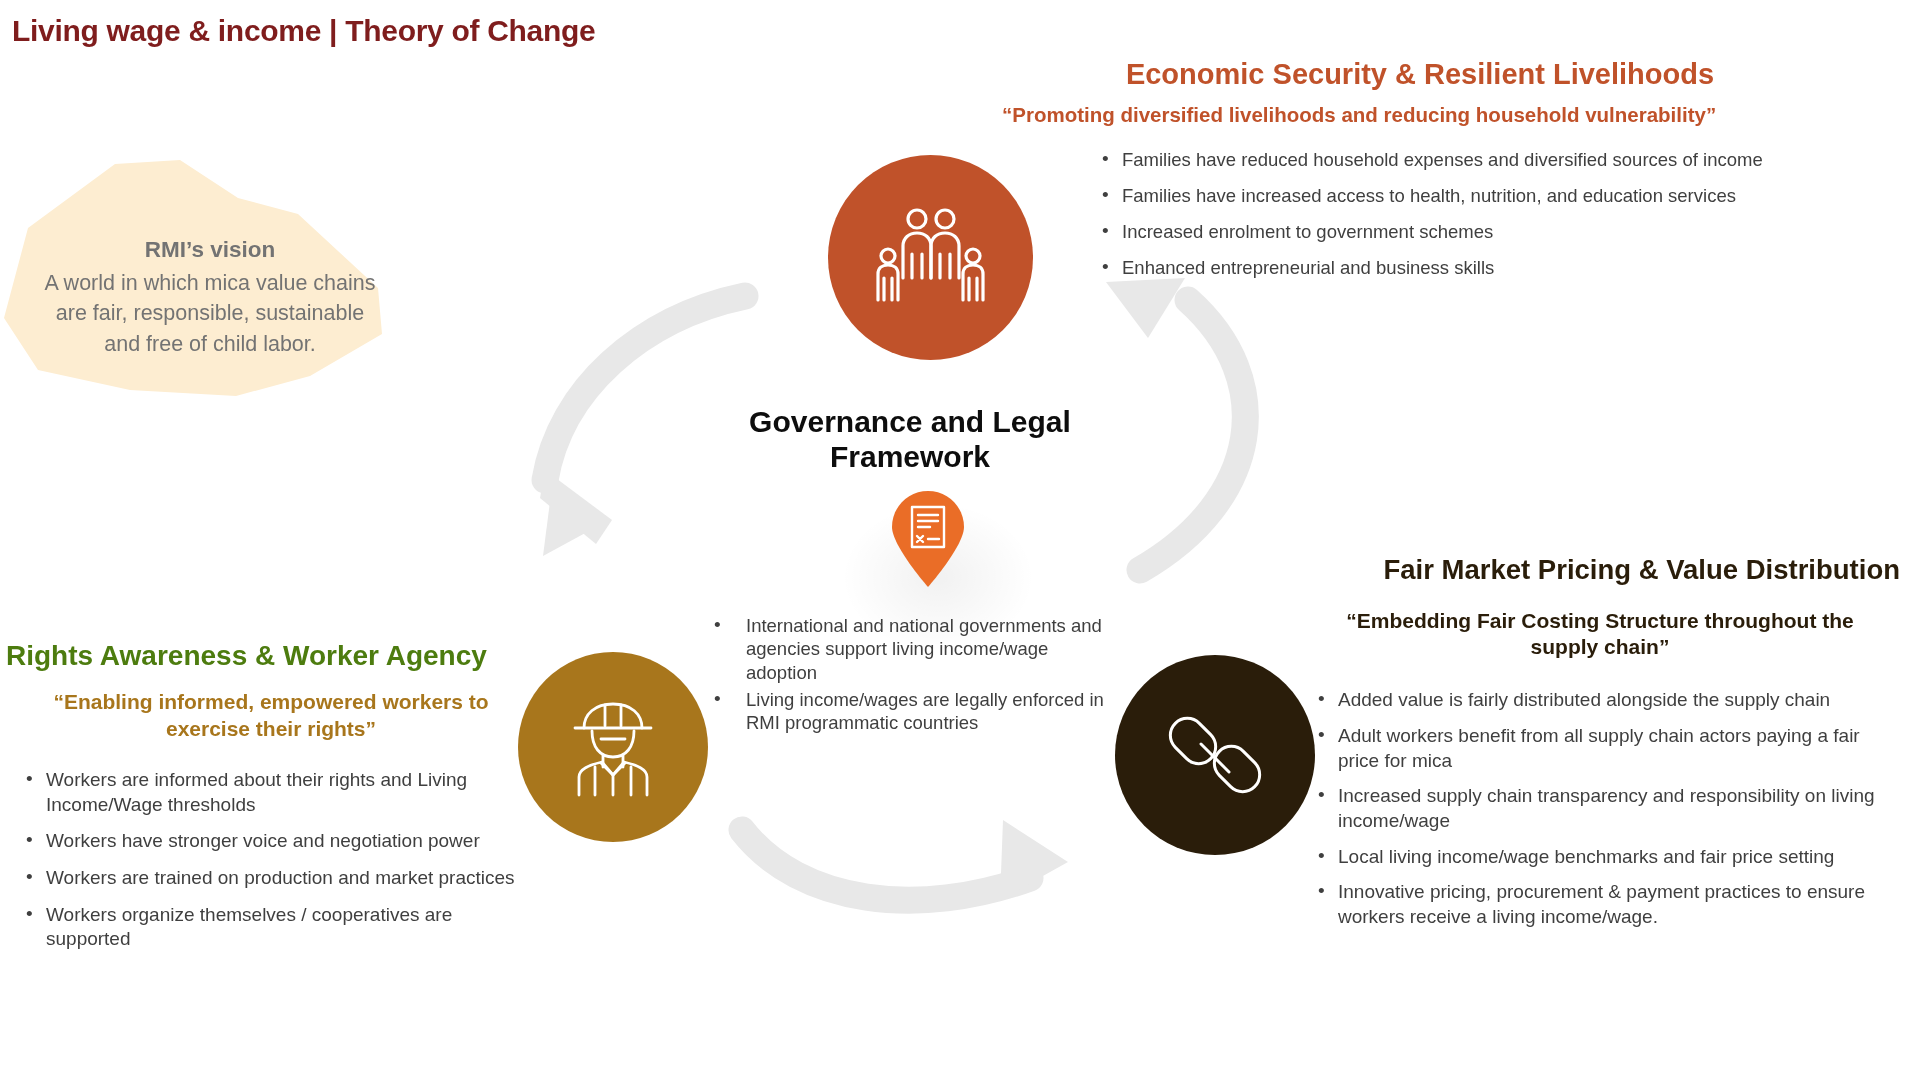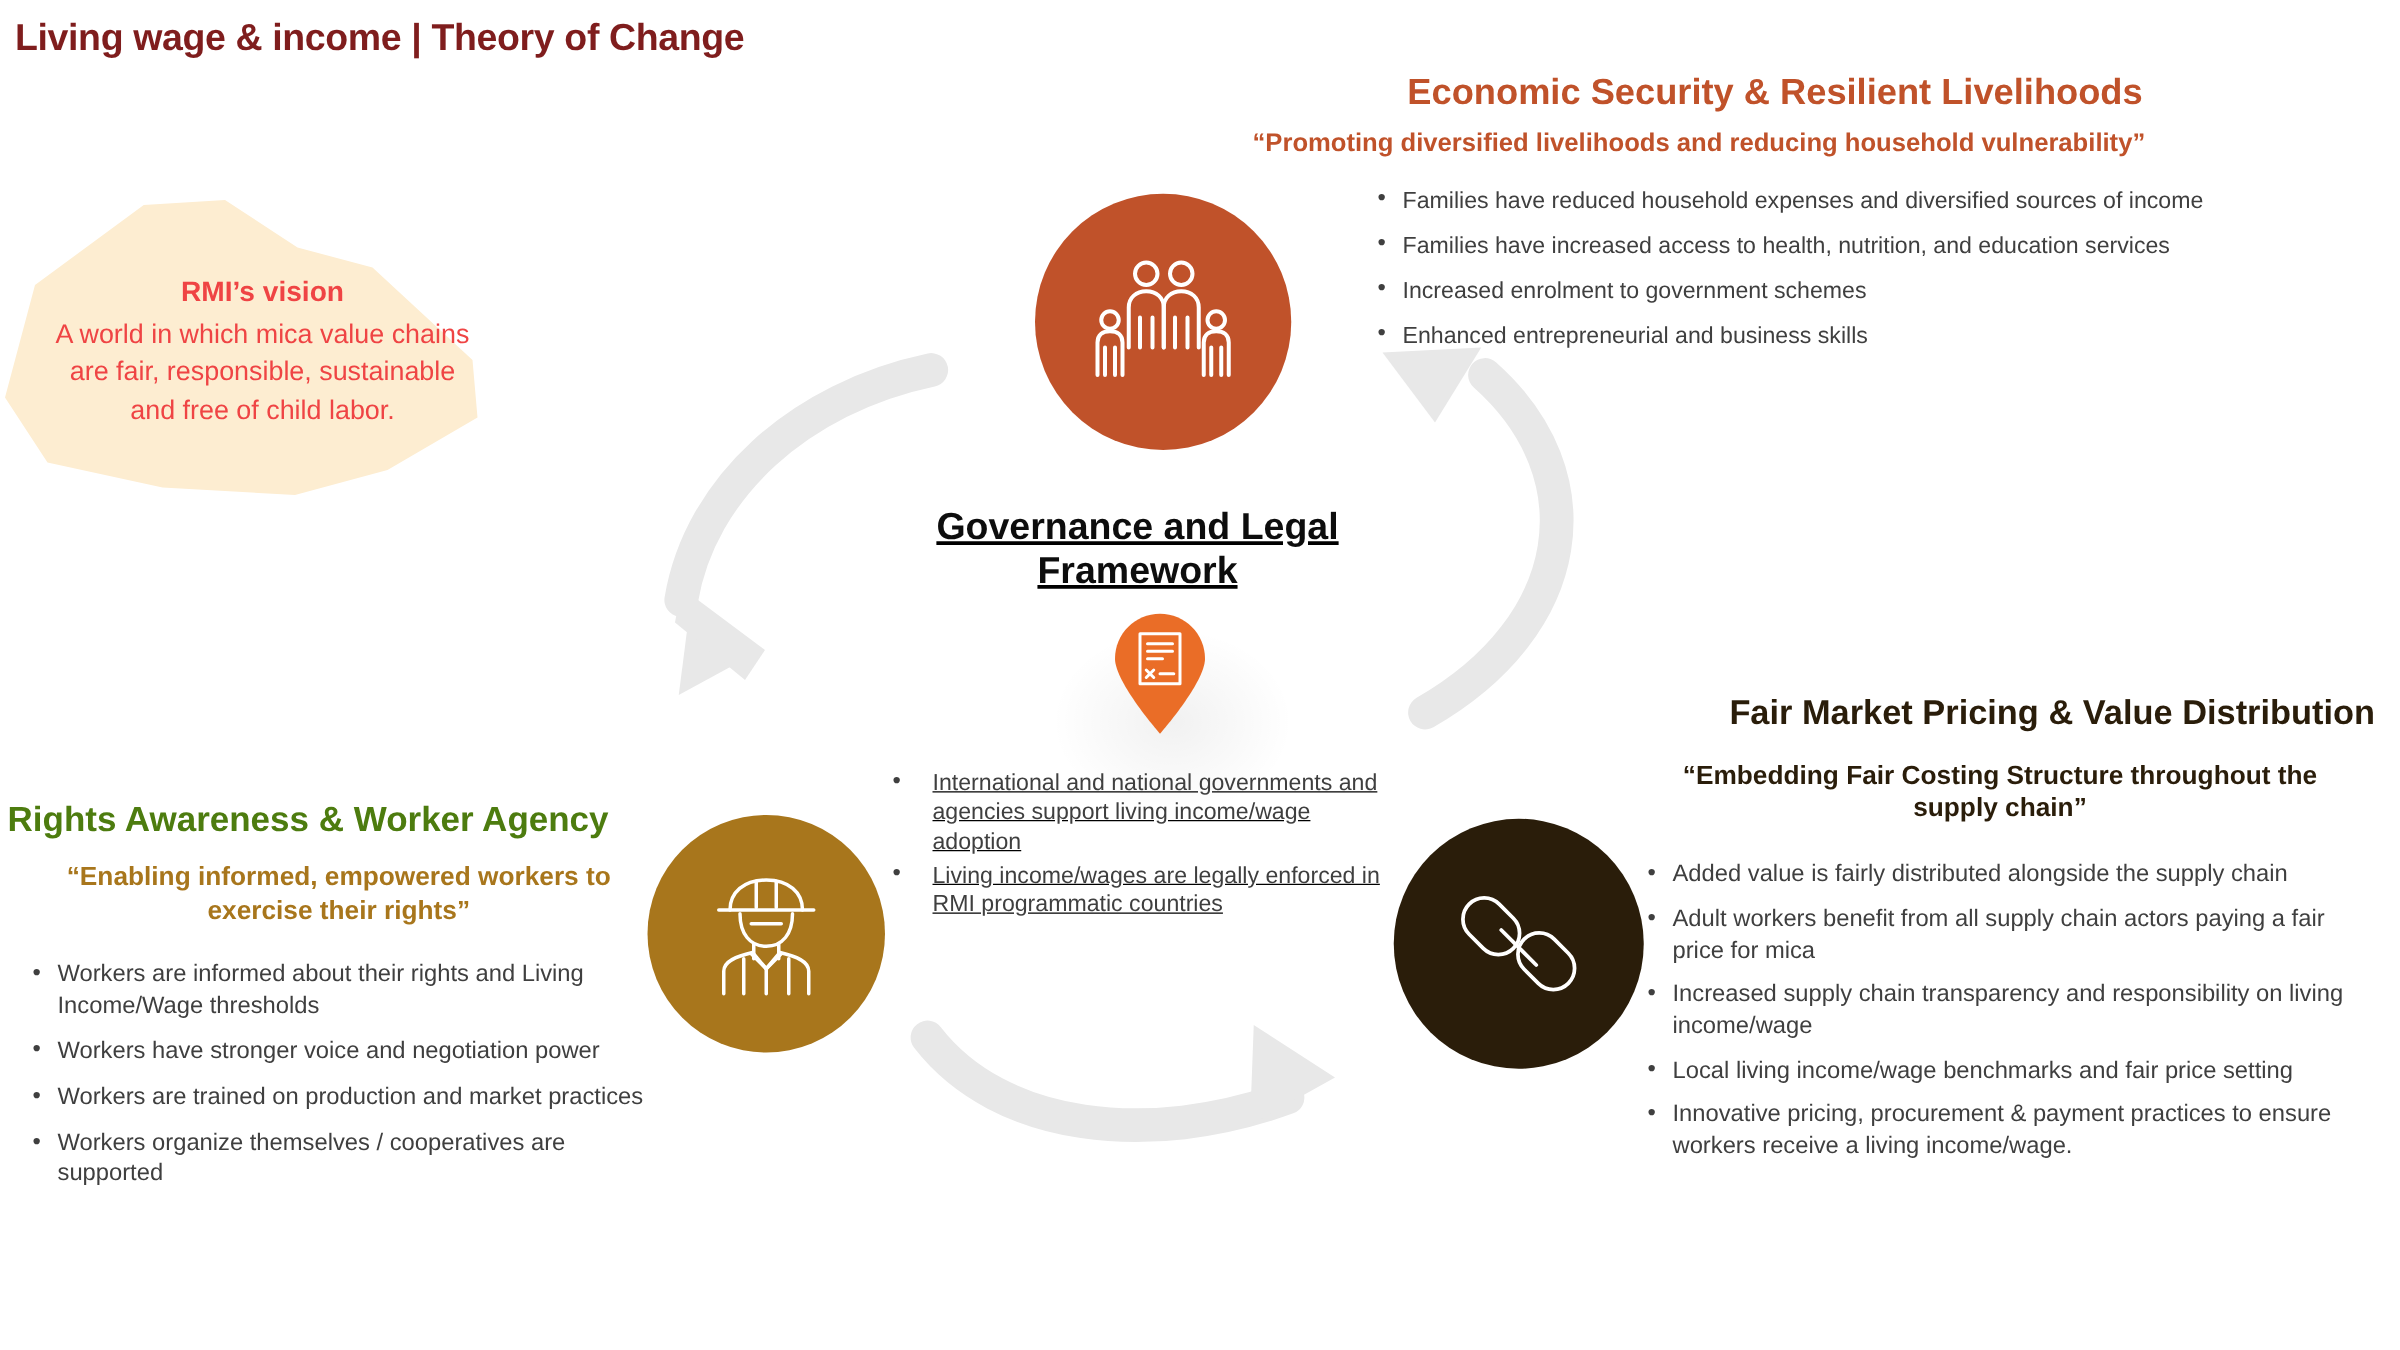--- a/index.html
+++ b/index.html
@@ -15,22 +15,22 @@
   
   #page-title{
     position:absolute;left:12px;top:14px;
     font-size:30px;font-weight:700;color:#7f1d1d;letter-spacing:-.3px;
     white-space:nowrap;
   }
 
   
   #vision-blob{position:absolute;left:-20px;top:140px;width:440px;height:260px;}
   #vision-text{
-    position:absolute;left:0px;top:218px;width:420px;
-    text-align:center;color:#ef4444;font-size:21.5px;line-height:1.42;
+    position:absolute;left:0px;top:234px;width:420px;
+    text-align:center;color:#737373;font-size:21.5px;line-height:1.42;
     font-weight:400;
   }
   #vision-text .vt-title{display:block;font-weight:700;font-size:22.5px;margin-bottom:2px;}
 
   
   #flow-arrows{position:absolute;left:0;top:0;width:1920px;height:1080px;}
 
   
   .node-circle{
     position:absolute;border-radius:50%;
@@ -76,21 +76,21 @@
   #block-rights ul.bullets li{font-size:19px;margin-bottom:12px;}
 
   
   #block-fair{left:1300px;top:555px;width:600px;}
   #block-fair .blk-title{color:#2a1d0a;font-size:27.5px;text-align:right;}
   #block-fair .blk-quote{color:#2a1d0a;font-size:21px;text-align:center;margin-top:22px;padding:0 40px;}
   #block-fair ul.bullets{margin-top:28px;padding-left:16px;}
   #block-fair ul.bullets li{font-size:19px;margin-bottom:11px;}
 
   
-  #block-governance{left:700px;top:405px;width:420px;text-decoration:underline;}
+  #block-governance{left:700px;top:405px;width:420px;}
   #gov-title{
     color:#0d0d0d;font-weight:700;font-size:30px;line-height:1.15;text-align:center;
   }
   #block-governance ul.bullets{margin-top:140px;padding-left:10px;}
   #block-governance ul.bullets li{
     font-size:18.5px;margin-bottom:4px;line-height:1.26;padding-left:36px;
   }
   #block-governance ul.bullets li:before{left:4px;}
 </style>
 </head>

